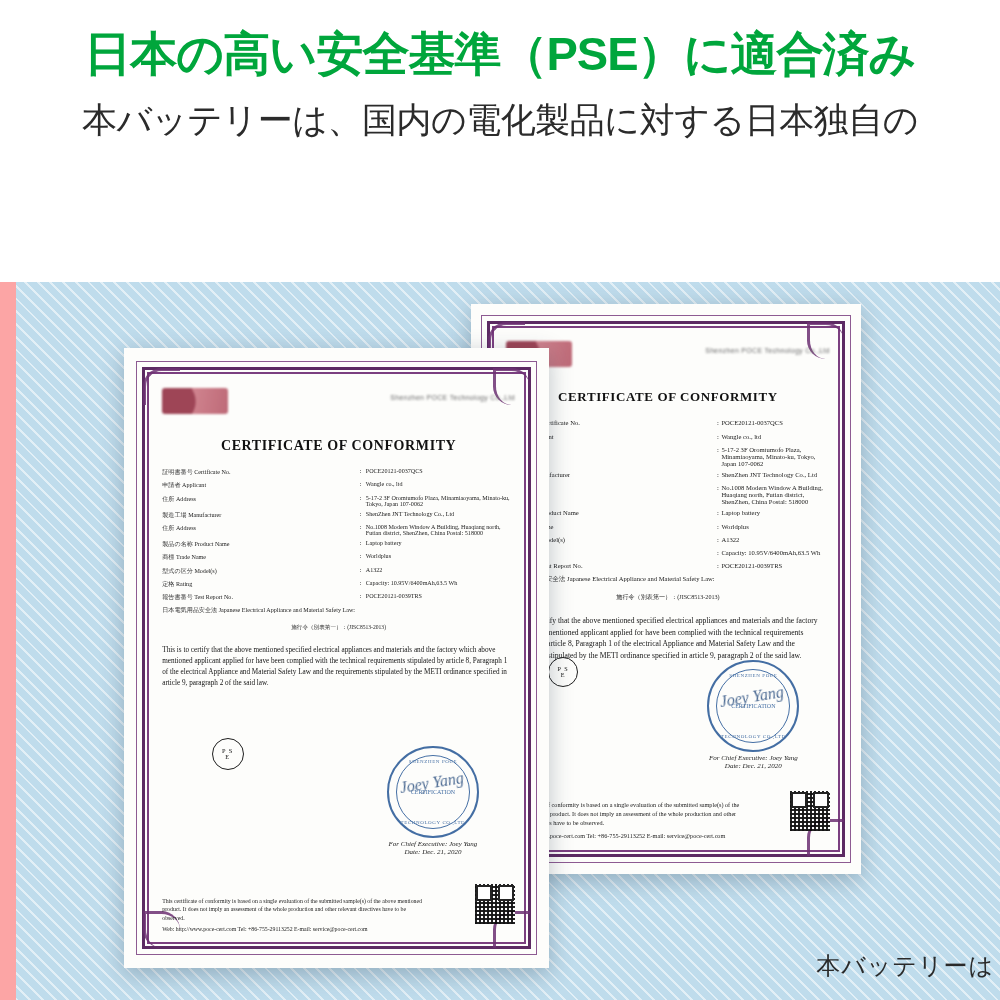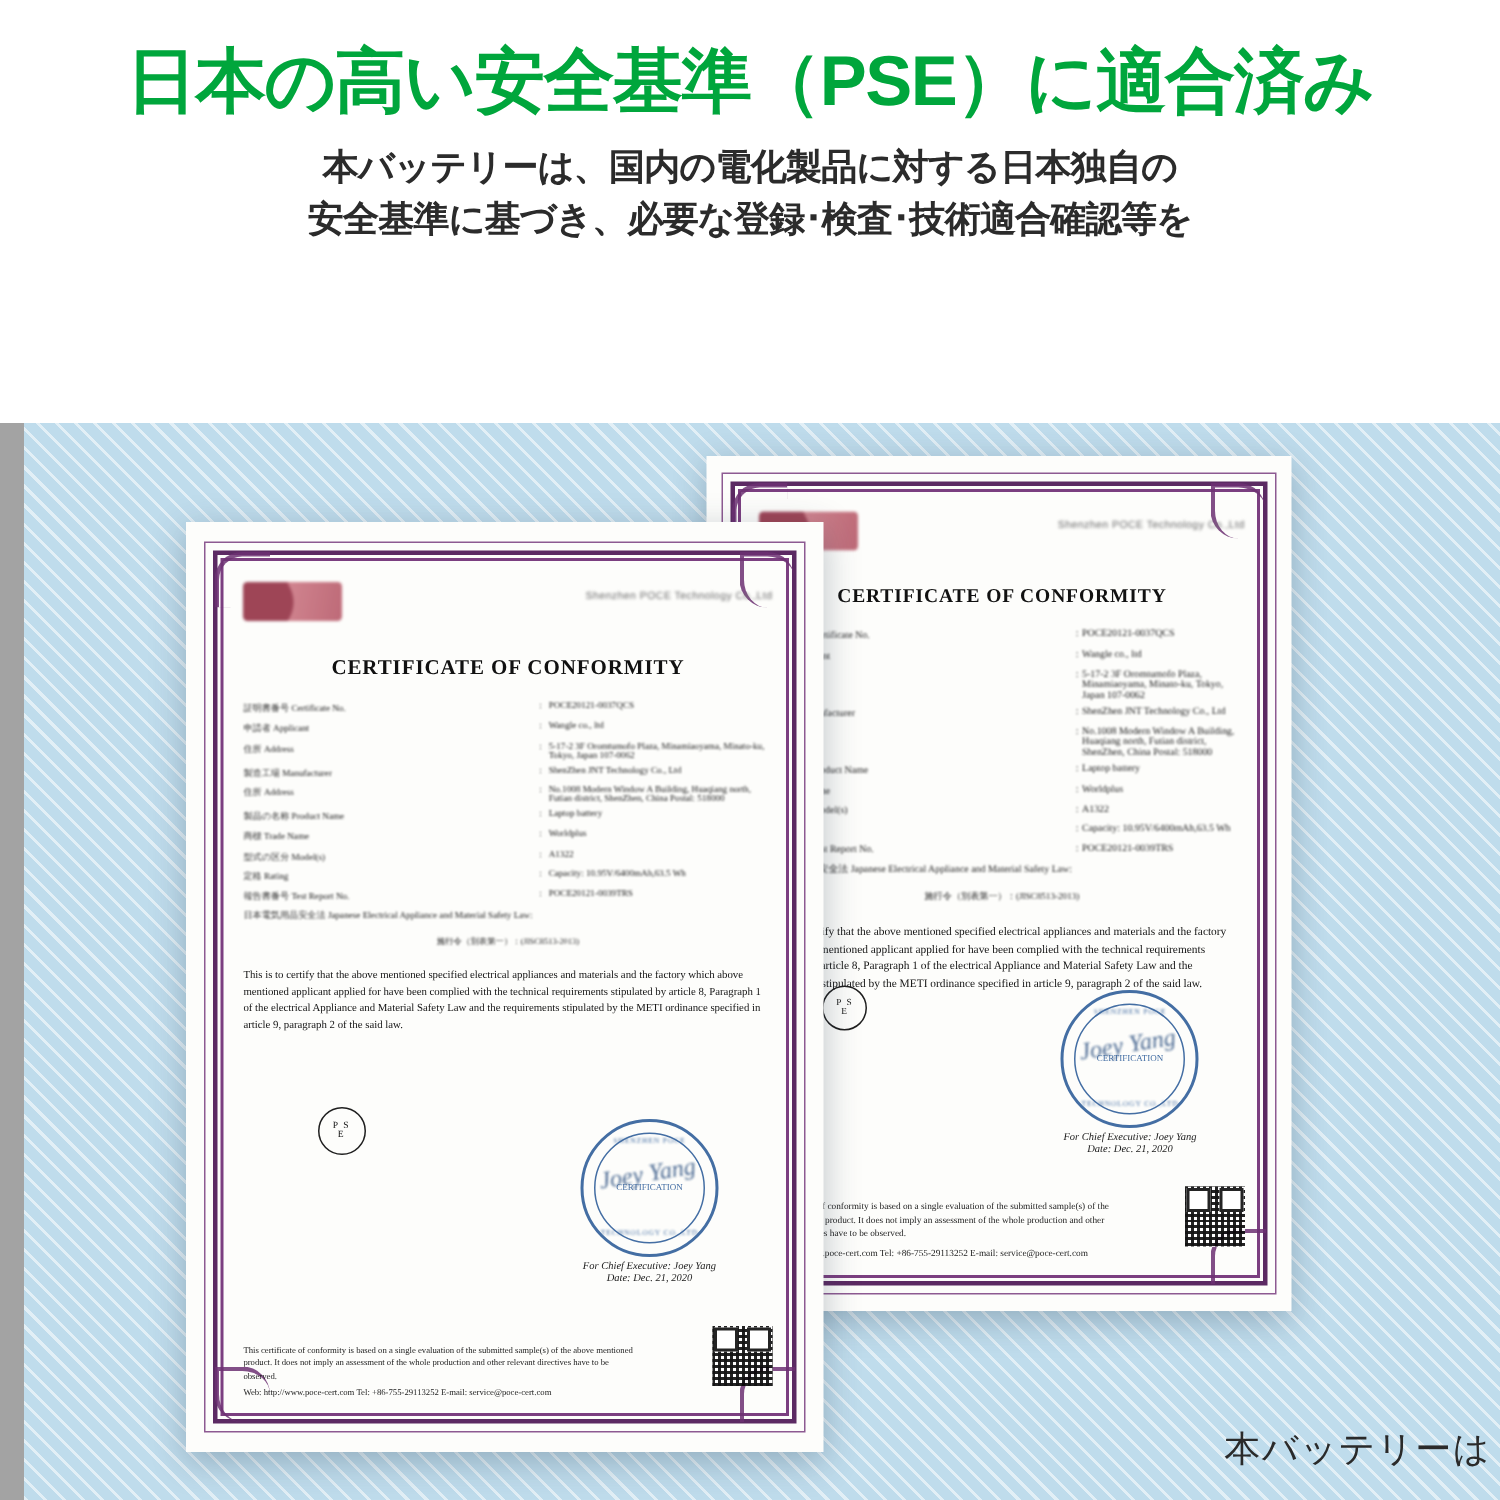--- a/index.html
+++ b/index.html
@@ -10,21 +10,21 @@
   body {
     width: 1000px;
     height: 1000px;
     font-family: "Liberation Sans", sans-serif;
     overflow: hidden;
   }
   .page {
     position: relative;
     width: 804px;
     height: 1000px;
-    background: #a3a3a3;
+    background: #fca5a5;
   }
 
   
   .header-block {
     position: absolute;
     left: 0; top: 0;
     width: 1000px;
     height: 282px;
     background: #ffffff;
     text-align: center;
@@ -36,22 +36,22 @@
     font-size: 47px;
     font-weight: bold;
     letter-spacing: -1px;
     line-height: 1.18;
     white-space: nowrap;
   }
   .subcopy {
     margin: 0;
     padding-top: 14px;
     color: #2b2b2b;
-    font-size: 24px;
-    font-weight: bold;
+    font-size: 35px;
+    font-weight: normal;
     line-height: 1.45;
     letter-spacing: -0.5px;
   }
   .subcopy .l {
     display: block;
     white-space: nowrap;
   }
 
   
   .photo-panel {
@@ -358,21 +358,20 @@
 </style>
 </head>
 <body>
 
 <div class="page">
 
   <div class="header-block">
     <h1 class="headline">日本の高い安全基準（PSE）に適合済み</h1>
     <div class="subcopy">
       <span class="l">本バッテリーは、国内の電化製品に対する日本独自の</span>
-      <span class="l">安全基準に基づき、必要な登録･検査･技術適合確認等を</span>
     </div>
   </div>
 
   <div class="photo-panel">
 
     <div class="cert cert-back">
       <div class="cert-border">
         <span class="corner tl"></span>
         <span class="corner tr"></span>
         <span class="corner bl"></span>

